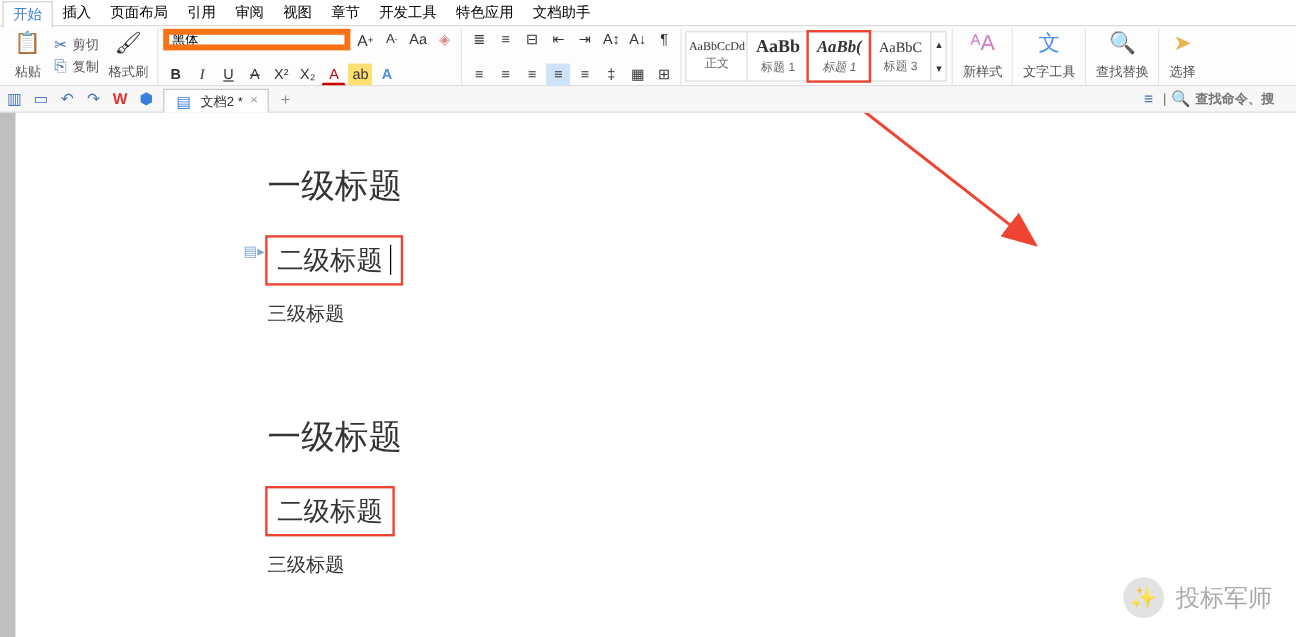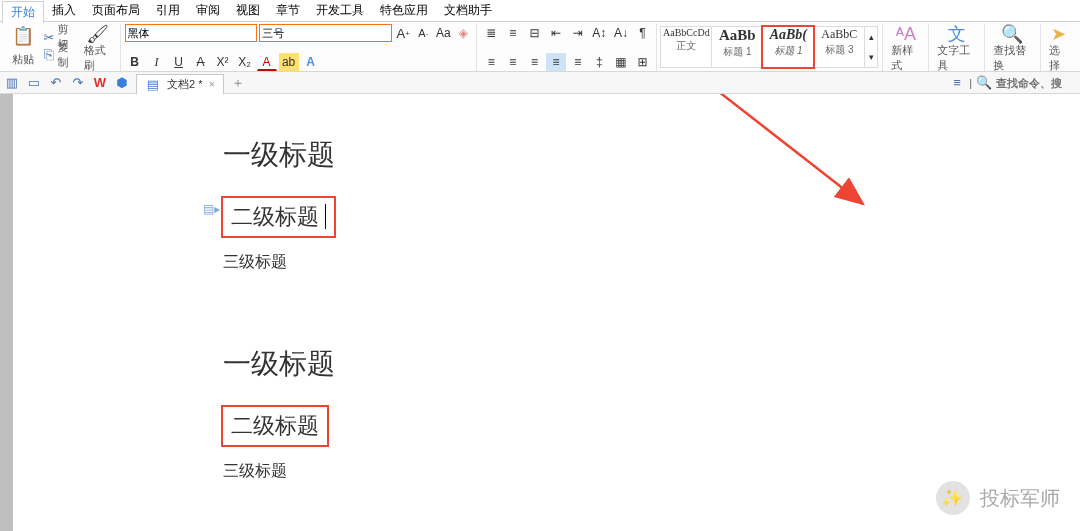--- a/index.html
+++ b/index.html
@@ -60,33 +60,33 @@
     padding: 1px 4px; cursor: pointer; height: 44px; justify-content: space-between;
   }
   .big-btn .ic { font-size: 18px; line-height: 18px; height: 22px; display:flex; align-items:center;}
   .big-btn .lbl { font-size: 11px; color: #555; }
   .small-btn {
     display: flex; align-items: center; gap: 2px; padding: 1px 2px;
     font-size: 11px; color: #555; cursor: pointer; height: 18px;
   }
   .ic-sm { width: 16px; height: 16px; display:inline-flex; align-items:center; justify-content:center; font-size:13px; color:#4a74b5;}
   .sel {
-    border: 1px solid #f97316; font-size: 11px; height: 18px;
+    border: 5px solid #f97316; font-size: 11px; height: 18px;
     background: #fff; padding: 0 2px; min-width: 60px;
   }
   .font-sel{min-width:80px;}
   .btn-sq {
     width: 20px; height: 18px; display:inline-flex; align-items:center; justify-content:center;
     font-size: 12px; cursor:pointer; border:1px solid transparent;
   }
   
   .styles-gallery { display:flex; gap:0; }
   .style-box {
     width: 52px; height: 42px; border:1px solid #dcdcdc; margin-left:-1px;
-    display:flex; flex-direction:column; align-items:center; 
+    display:flex; flex-direction:column; align-items:center; justify-content:center;
     cursor:pointer; background:#fff;
   }
   .style-box.highlight { outline: 2px solid #e43; outline-offset: -1px; z-index: 2; position: relative; font-style: italic; }
   .style-sample { font-size: 13px; font-family: "SimSun"; }
   .style-label { font-size: 10px; color:#666; margin-top:1px;}
   
   .doc-bar {
     height: 22px; background:#f7f7f7; border-bottom:1px solid #d8d8d8;
     display:flex; align-items:center; padding:0 4px; gap:6px;
     justify-content:space-between;
@@ -171,21 +171,20 @@
       <div class="big-btn">
         <span class="ic">🖌</span>
         <span class="lbl">格式刷</span>
       </div>
     </div>
   </div>
 
   <div class="ribbon-group" style="min-width:230px;">
     <div class="rg-row">
       <input class="sel font-sel" value="黑体" style="">
-      <input class="sel" style="min-width: 44px;" value="三号">
       <span class="btn-sq" style="font-size:13px;">A<sup style="font-size:8px;">+</sup></span>
       <span class="btn-sq" style="font-size:11px;">A<sup style="font-size:7px;">-</sup></span>
       <span class="btn-sq" title="Aa">Aa</span>
       <span class="btn-sq" style="color:#d88;">◈</span>
     </div>
     <div class="rg-row line2">
       <span class="btn-sq" style="font-weight:bold;">B</span>
       <span class="btn-sq" style="font-style:italic;font-family:serif;">I</span>
       <span class="btn-sq" style="text-decoration:underline;">U</span>
       <span class="btn-sq" style="text-decoration:line-through;">A</span>

